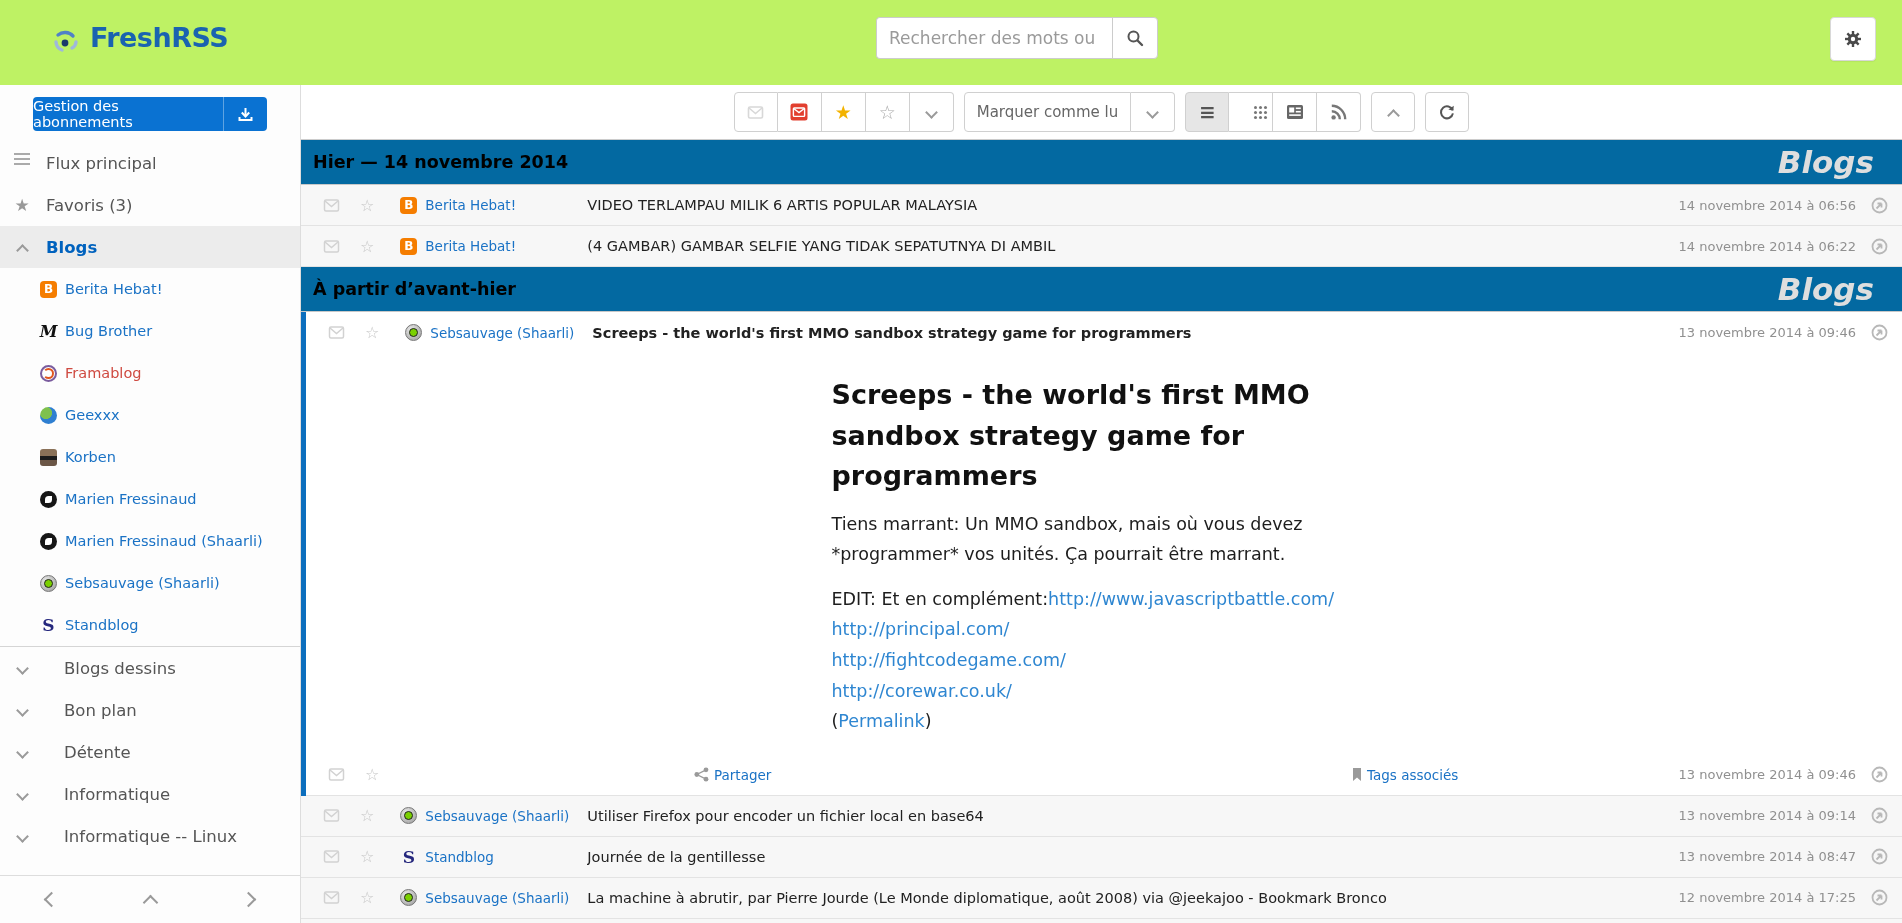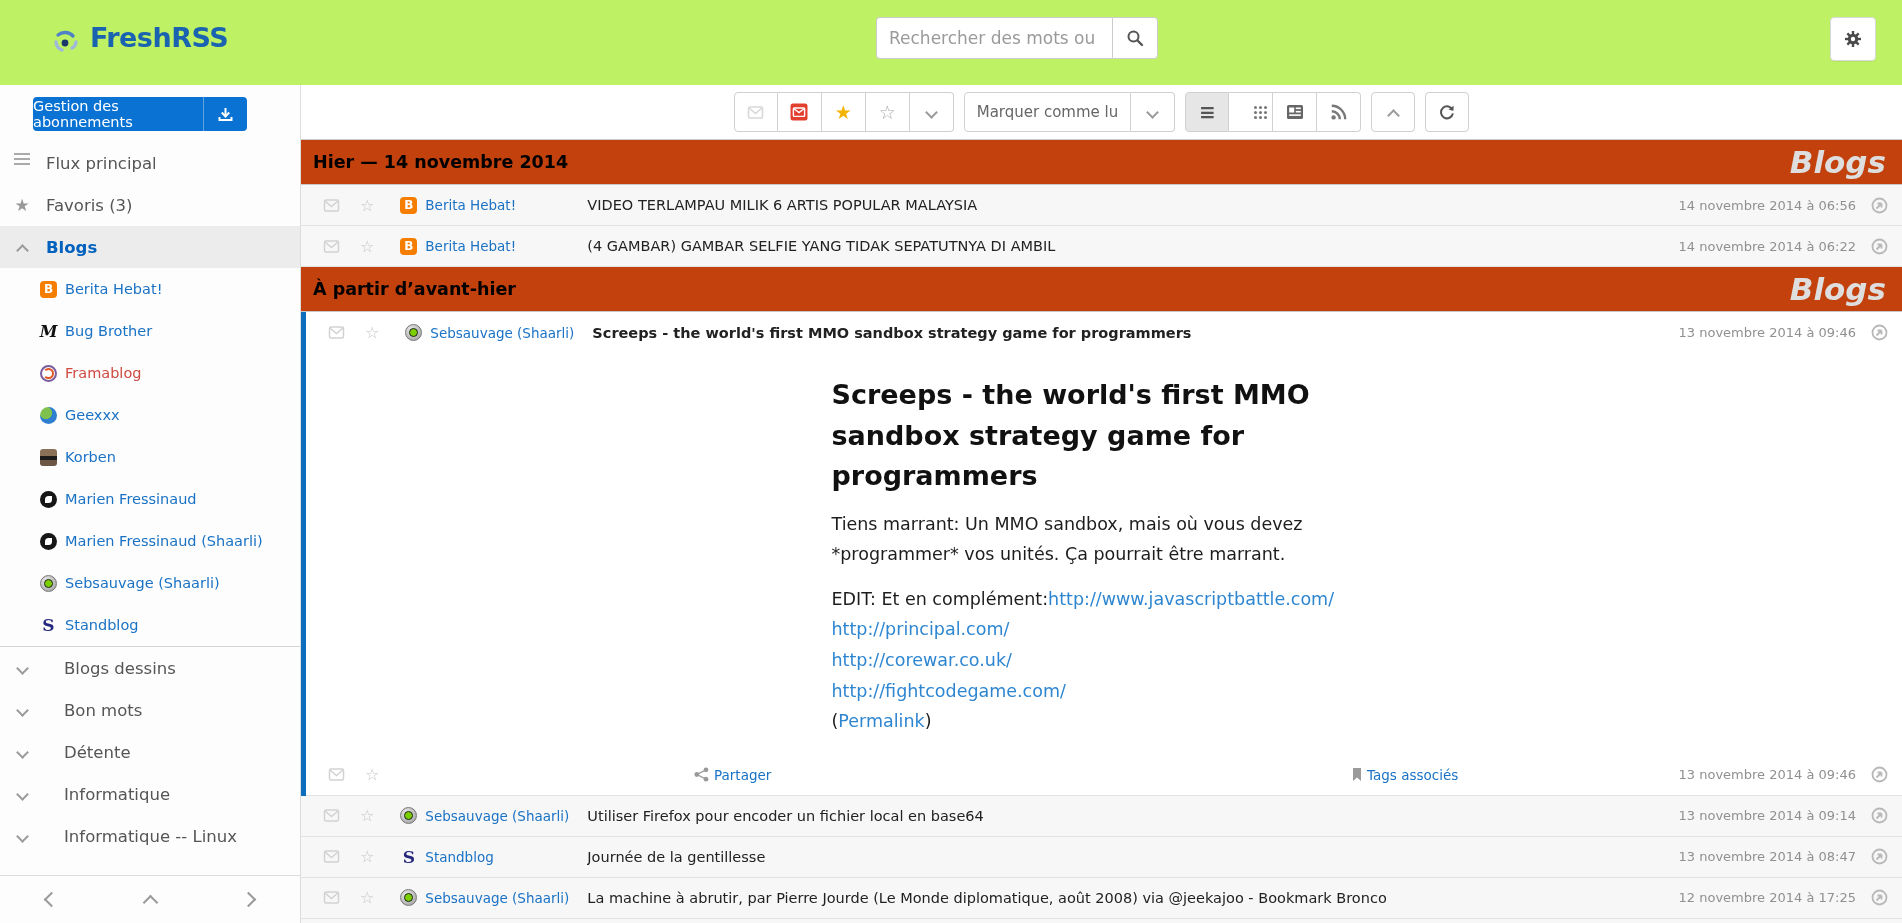--- a/index.html
+++ b/index.html
@@ -20,21 +20,21 @@
   .gear-btn { position:absolute; left:1830px; top:17px; width:46px; height:44px; background:#fff;
               border:1px solid #d8d8d8; border-radius:4px; display:flex; align-items:center;
               justify-content:center; cursor:pointer; box-shadow:0 1px 1px rgba(0,0,0,.05); }
 
   
   .layout { display:flex; height:838px; }
   .sidebar { position:relative; width:301px; border-right:1px solid #ddd; background:#fdfdfd; overflow:hidden; }
   .main { flex:1; background:#fff; }
 
   
-  .manage-btn { display:flex; margin:12px 0 0 33px; width:214px; height:34px; background:#0a72d2;
+  .manage-btn { display:flex; margin:12px 0 0 33px; width:234px; height:34px; background:#0a72d2;
                 border-radius:4px; color:#fff; cursor:pointer; overflow:hidden; }
   .manage-btn .lbl { flex:1; display:flex; align-items:center; justify-content:center; font-size:14.5px; }
   .manage-btn .dl { width:44px; display:flex; align-items:center; justify-content:center;
                     border-left:1px solid rgba(255,255,255,.35); }
   .snav { margin-top:11px; }
   .snav-item { height:42px; display:flex; align-items:center; padding-left:12px; gap:14px;
                font-size:16.5px; color:#555; cursor:pointer; }
   .snav-item .nav-ic { width:20px; display:flex; justify-content:center; color:#999; }
   .snav-item.active { background:#ececec; color:#0062be; font-weight:bold; }
   .hamb { width:16px; height:2px; background:#aaa; box-shadow:0 5px 0 #aaa, 0 10px 0 #aaa; margin-top:-10px; }
@@ -91,21 +91,21 @@
   .tbtn.pressed { background:#e6e6e6; }
   .tb-star-on { color:#f3b300; font-size:19px; }
   .tb-star-off { color:#aaa; font-size:19px; }
   .list-glyph { font-size:20px; color:#555; font-weight:bold; }
   .grid-dots { width:3px; height:3px; background:#777; border-radius:50%;
      box-shadow:5px 0 0 #777,10px 0 0 #777,0 5px 0 #777,5px 5px 0 #777,10px 5px 0 #777,
                 0 10px 0 #777,5px 10px 0 #777,10px 10px 0 #777; margin:-10px -10px 0 0; }
 
   
   .section-hdr { height:45px; display:flex; align-items:center; justify-content:space-between;
-                 padding:0 16px 0 12px; border-bottom:1px solid #c8c8c8; background:#c2410c; }
+                 padding:0 28px 0 12px; border-bottom:1px solid #c8c8c8; background:#0369a1; }
   .section-hdr .slabel { font-size:17.5px; font-weight:bold; color:#000; }
   .section-hdr .wmark { font-size:31px; font-weight:bold; font-style:italic; color:#dedede; }
   .row { height:41px; display:flex; align-items:center; background:#f7f7f7;
          border-bottom:1px solid #e3e3e3; position:relative; cursor:pointer; }
   .r-env { margin-left:22px; display:flex; }
   .r-star { margin-left:20px; color:#c8c8c8; font-size:16px; }
   .row .fav { margin-left:26px; }
   .r-feed { margin-left:8px; width:162px; font-size:13.5px; color:#1a72c5; text-decoration:none;
             white-space:nowrap; overflow:hidden; }
   .r-title { flex:1; font-size:14.5px; color:#222; white-space:nowrap; overflow:hidden; }
@@ -253,21 +253,21 @@
             <span class="nav-ic">
               <span class="chev"></span>
             </span>
             <span>Blogs dessins</span>
           </div>
 
           <div class="snav-item">
             <span class="nav-ic">
               <span class="chev"></span>
             </span>
-            <span>Bon mots</span>
+            <span>Bon plan</span>
           </div>
 
 
           <div class="snav-item">
             <span class="nav-ic">
               <span class="chev"></span>
             </span>
             <span>Détente</span>
           </div>
 
@@ -445,21 +445,21 @@
       </div>
 
       <div class="article">
         <div class="article-inner">
           <h1>Screeps - the world's first MMO sandbox strategy game for programmers</h1>
           <p>Tiens marrant: Un MMO sandbox, mais où vous devez *programmer* vos unités.  Ça pourrait être marrant.</p>
           <div>
             <span style="font-size:17.5px; line-height:1.75; color:#1d1d1d;">EDIT: Et en complément:</span><a class="alink" style="display:inline;">http://www.javascriptbattle.com/</a>
             <span>
               
-            <a class="alink">http://principal.com/</a><a class="alink">http://corewar.co.uk/</a><a class="alink">http://fightcodegame.com/</a></span>
+            <a class="alink">http://principal.com/</a><a class="alink">http://fightcodegame.com/</a><a class="alink">http://corewar.co.uk/</a></span>
             <span class="alink" style="color:#1d1d1d;"><span>(</span><a>Permalink</a><span>)</span></span>
           </div>
         </div>
       </div>
 
       <div class="efoot">
         <span class="r-env">
           <svg width="17" height="15" viewBox="0 0 17 15">
             <rect x="1.5" y="2" width="14" height="11" rx="1.5" fill="none" stroke="#d2d2d2" stroke-width="1.5"></rect>
             <path d="M2 3 L8.5 8.5 L15 3" fill="none" stroke="#d2d2d2" stroke-width="1.5"></path>

